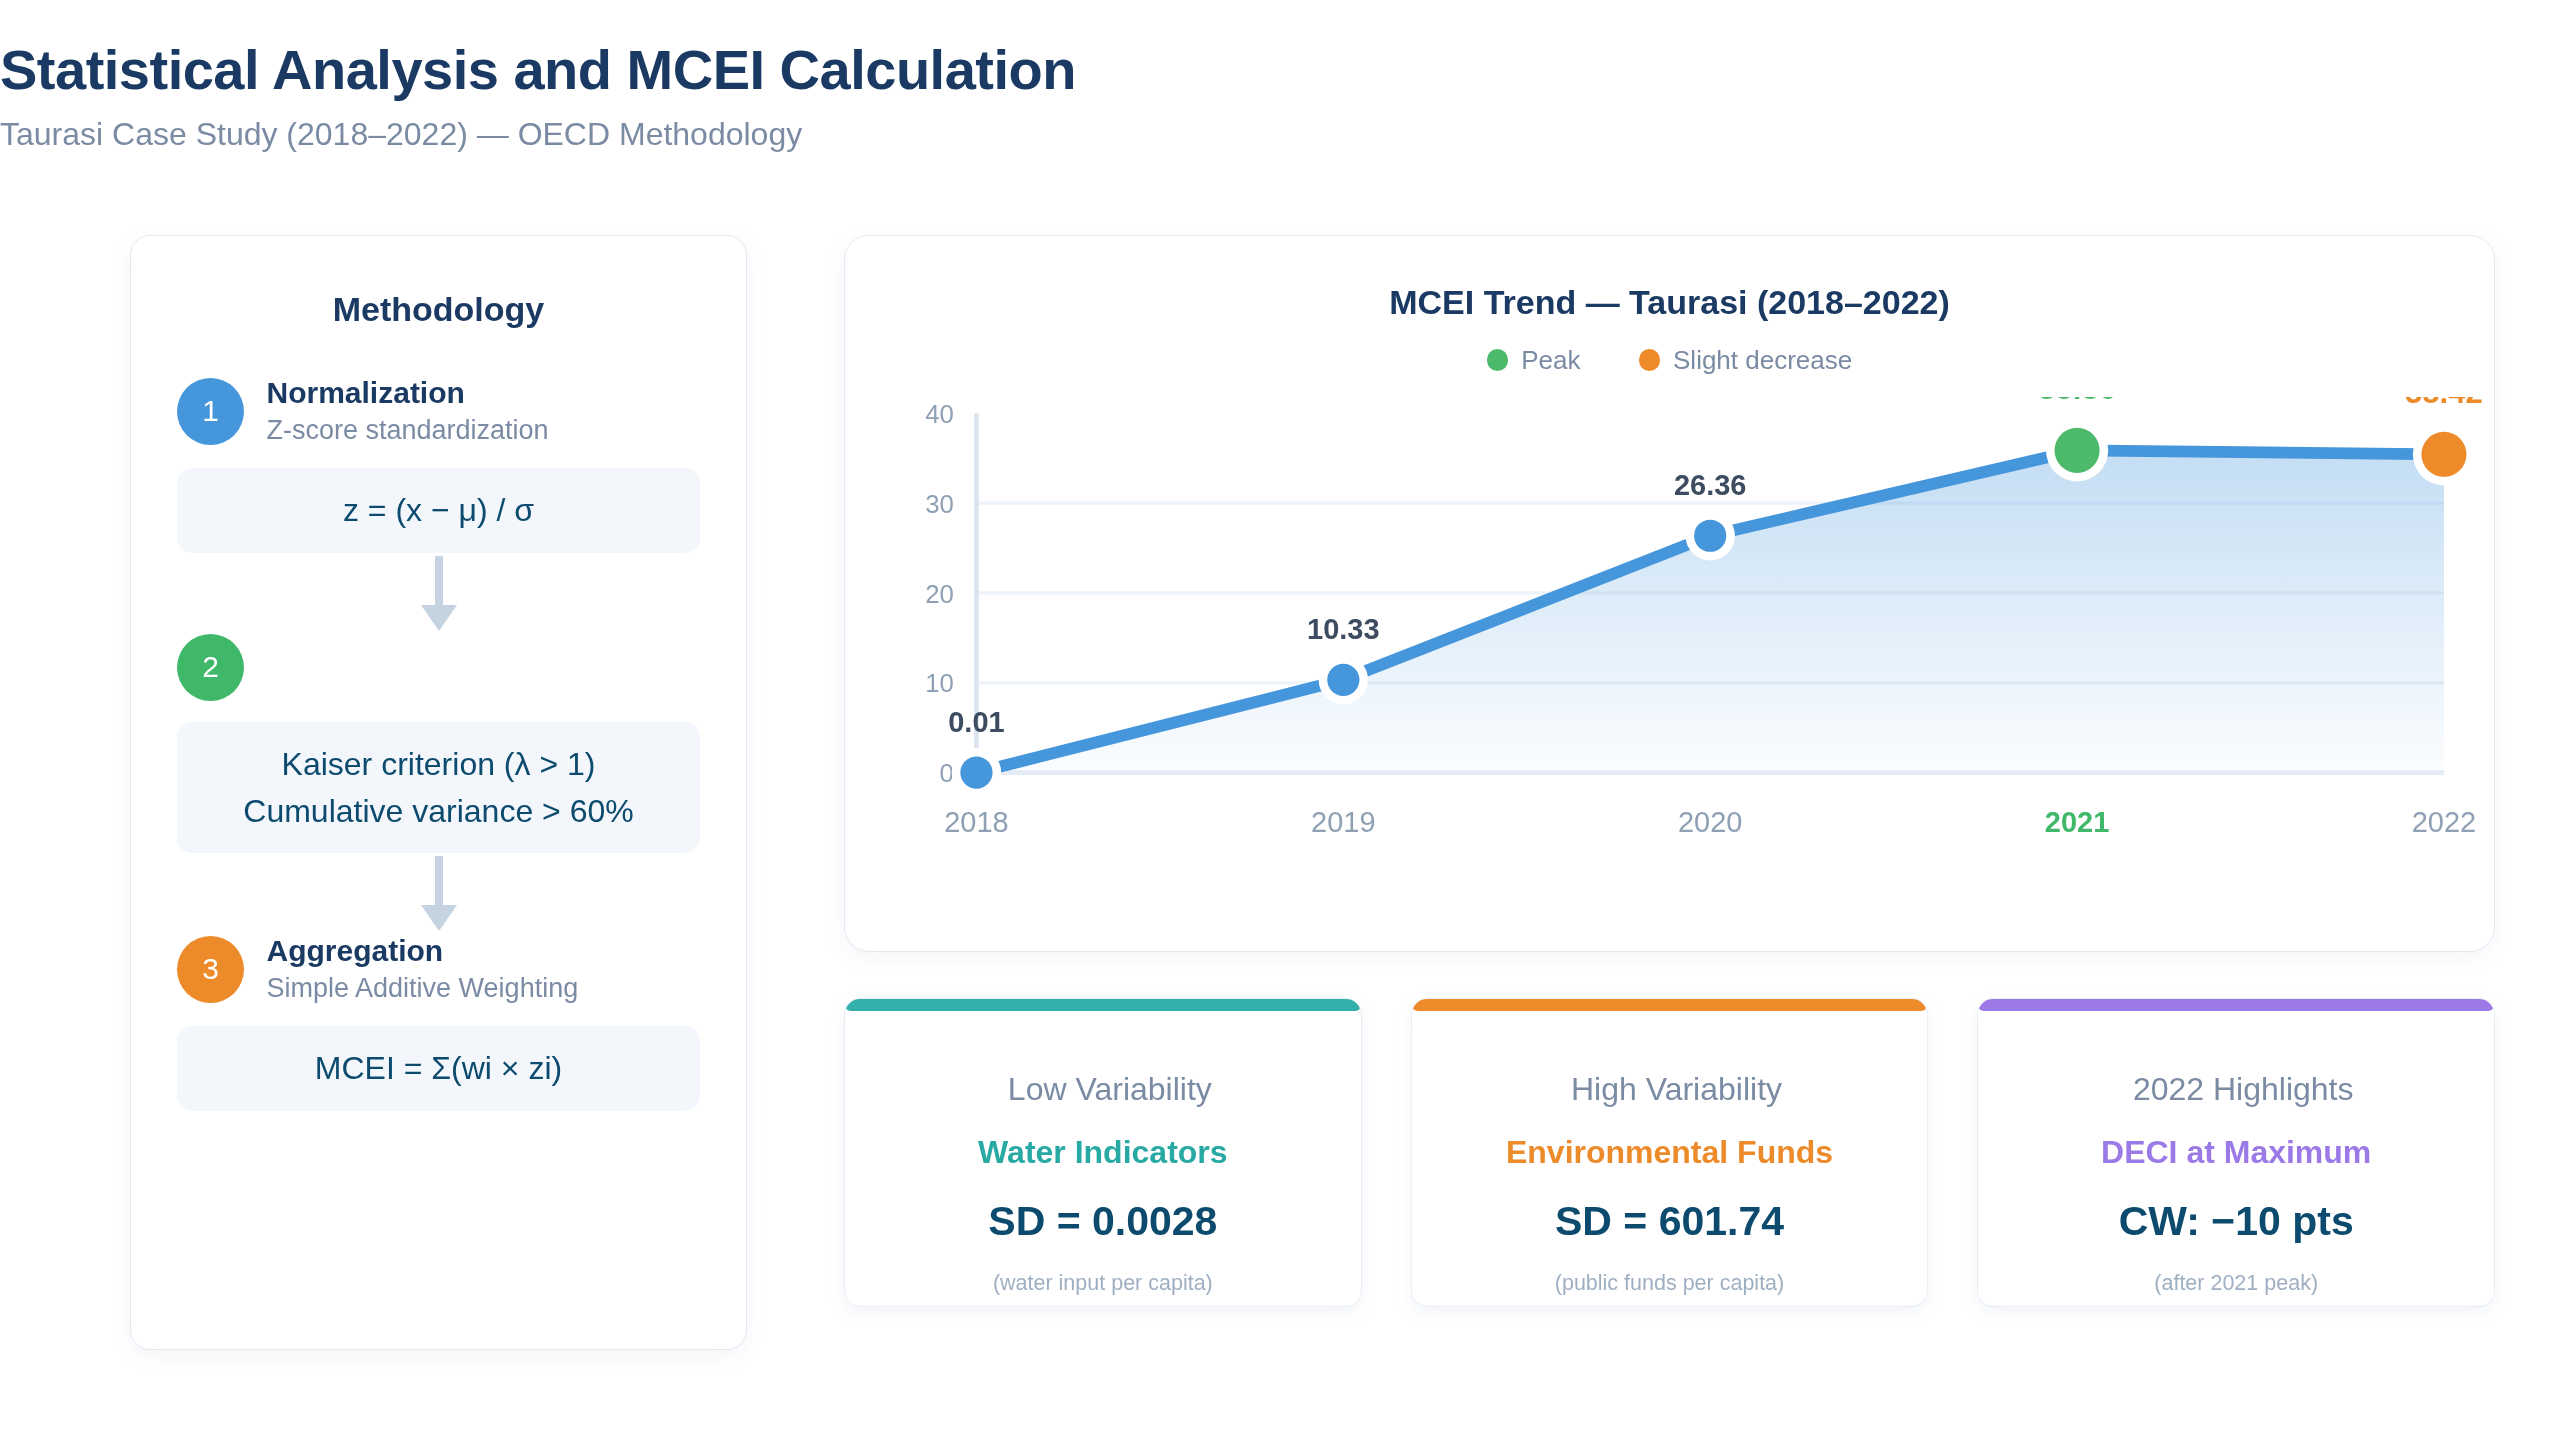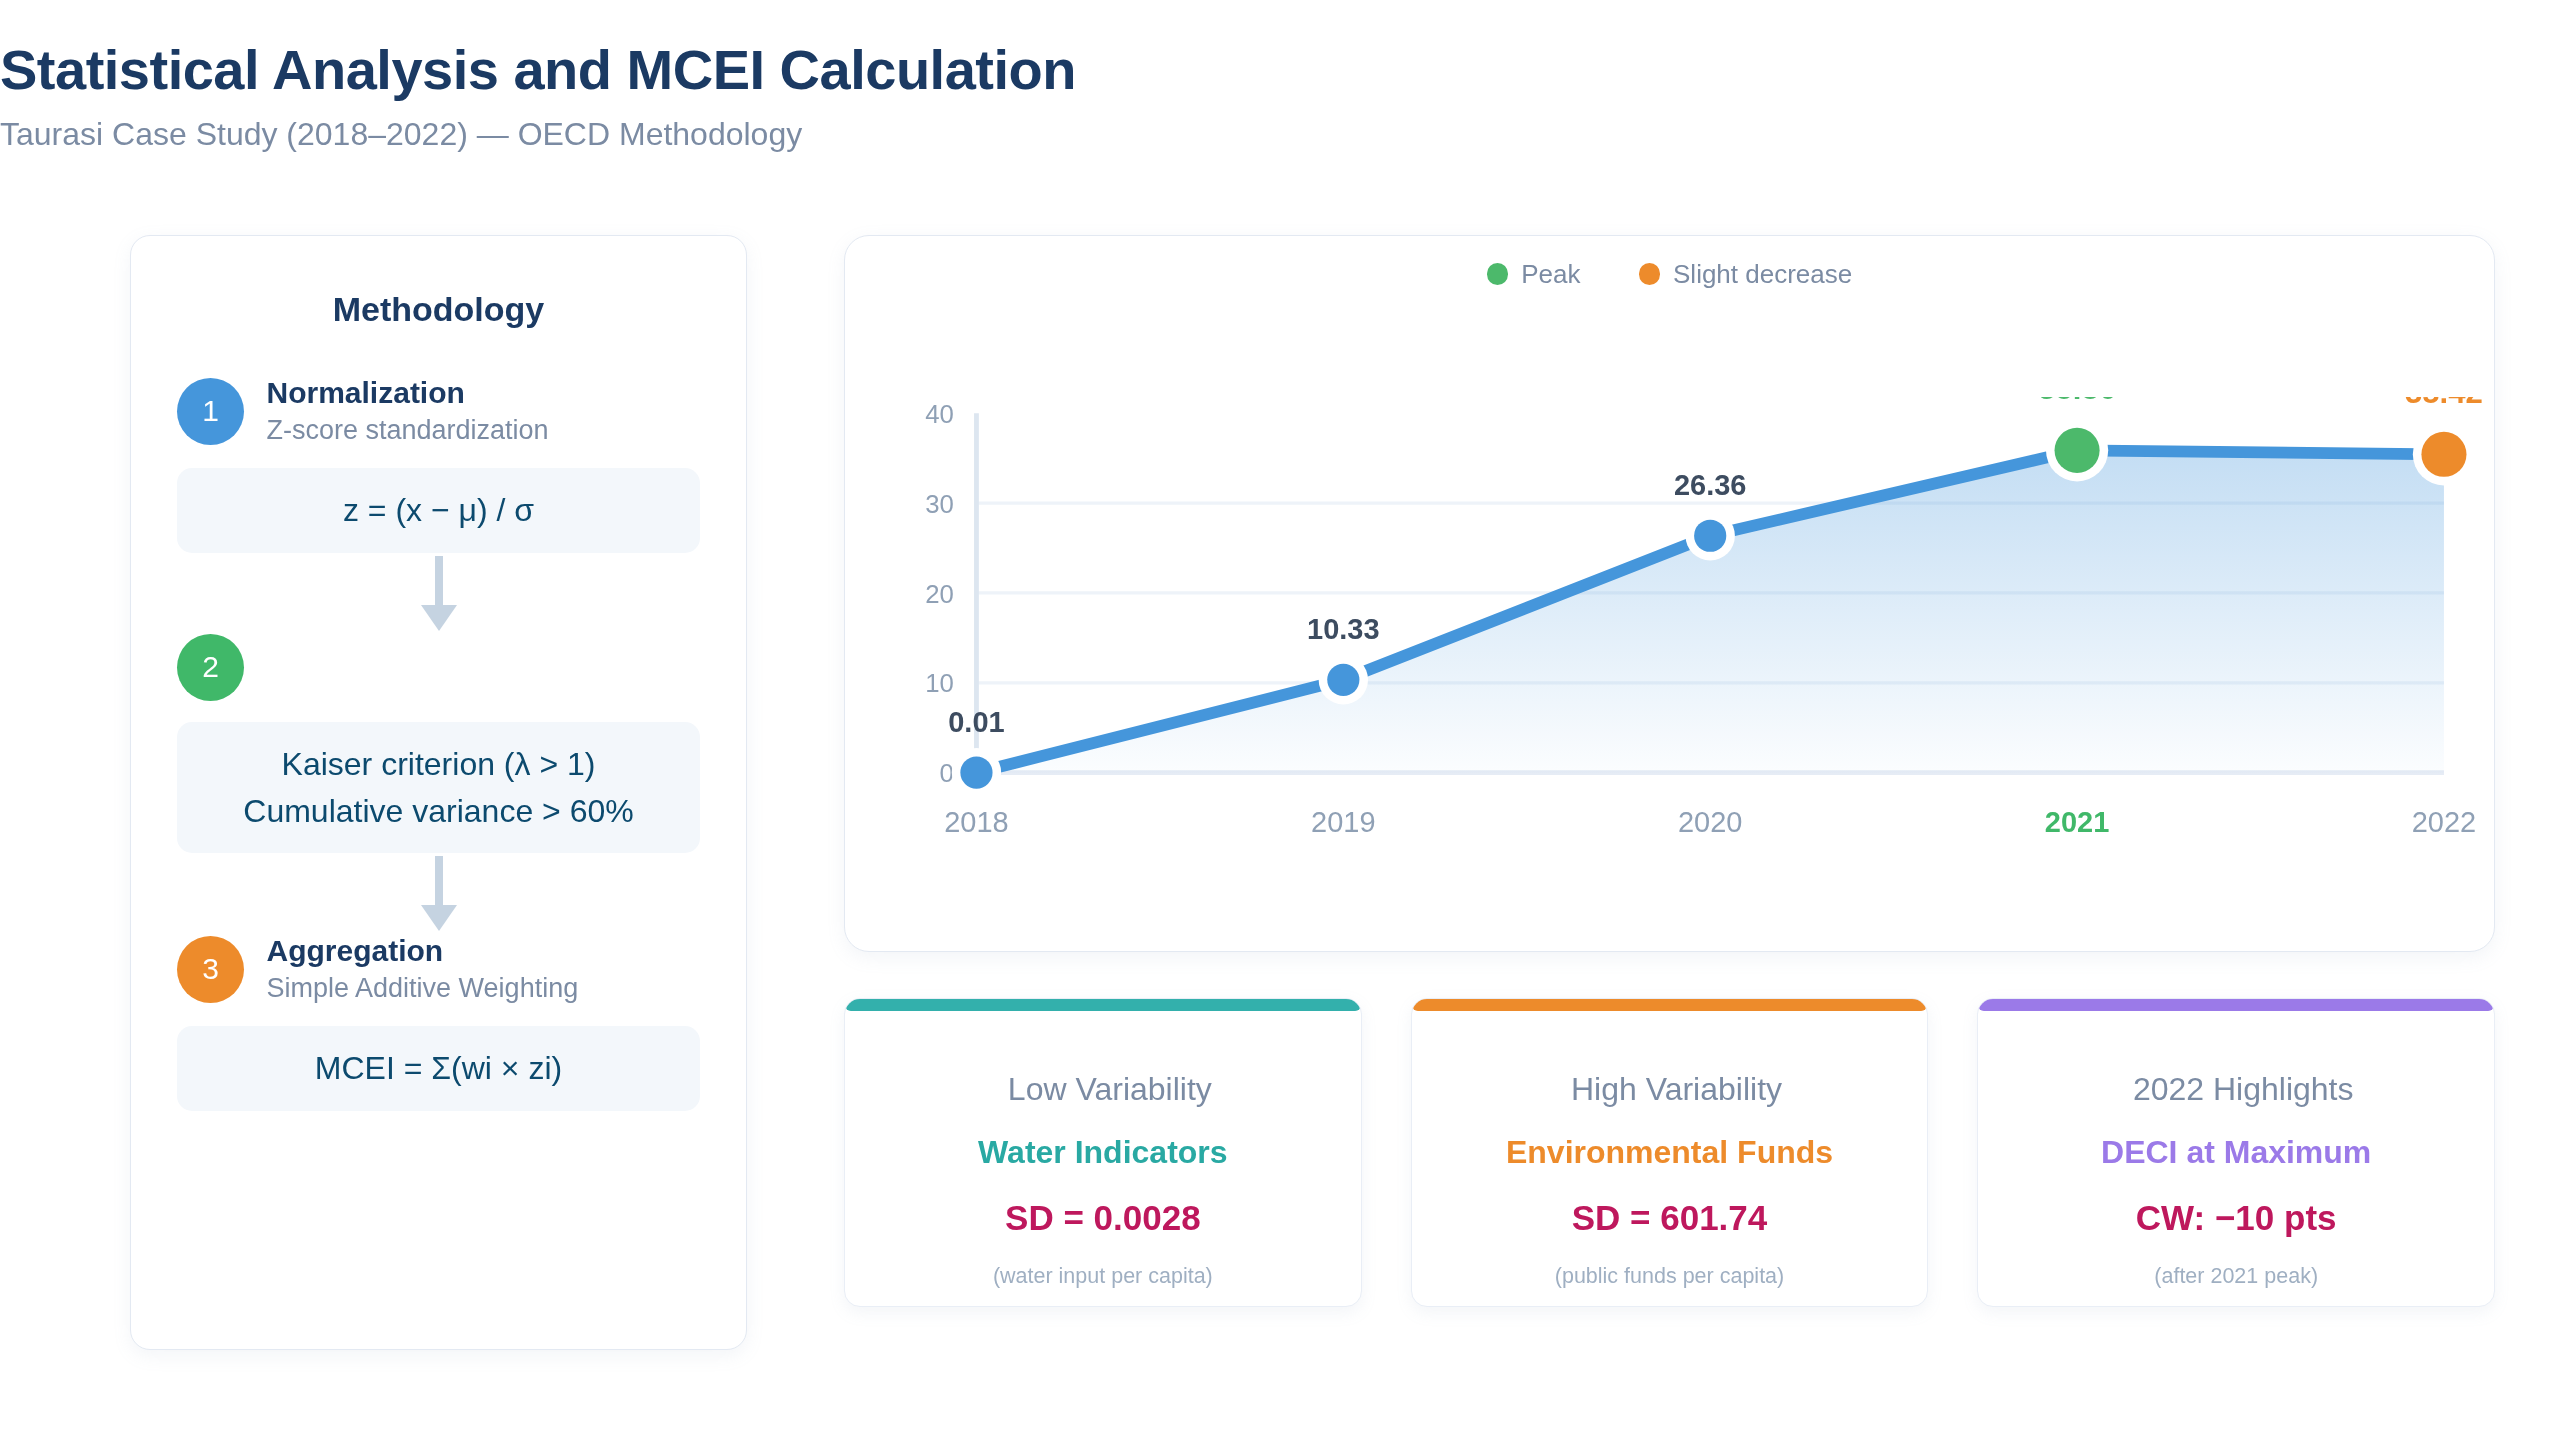--- a/index.html
+++ b/index.html
@@ -224,23 +224,23 @@
     color: #7b8ba3;
     margin-left: 14px;
   }
   .stat-name {
     margin-top: 26px;
     font-size: 32px;
     font-weight: bold;
   }
   .stat-value {
     margin-top: 27px;
-    font-size: 35px;
-    font-weight: bold;
-    color: #be185d;
+    font-size: 41px;
+    font-weight: bold;
+    color: #0c4a6e;
   }
   .stat-note {
     margin-top: 26px;
     font-size: 21.5px;
     color: #9fafc2;
   }
 </style>
 </head>
 <body>
 
@@ -296,20 +296,21 @@
         </div>
       </div>
       <div class="formula-box">
         <div class="formula-line">MCEI = Σ(wi × zi)</div>
       </div>
 
     </div>
   </div>
 
   <div class="chart-card">
+    <div class="chart-title">MCEI Trend — Taurasi (2018–2022)</div>
     <div class="chart-legend">
       <div class="legend-item">
         <div class="legend-dot" style="background: rgb(76, 185, 107);"></div>
         <div class="legend-label">Peak</div>
       </div>
       <div class="legend-item">
         <div class="legend-dot" style="background: rgb(237, 139, 43);"></div>
         <div class="legend-label">Slight decrease</div>
       </div>
     </div>

